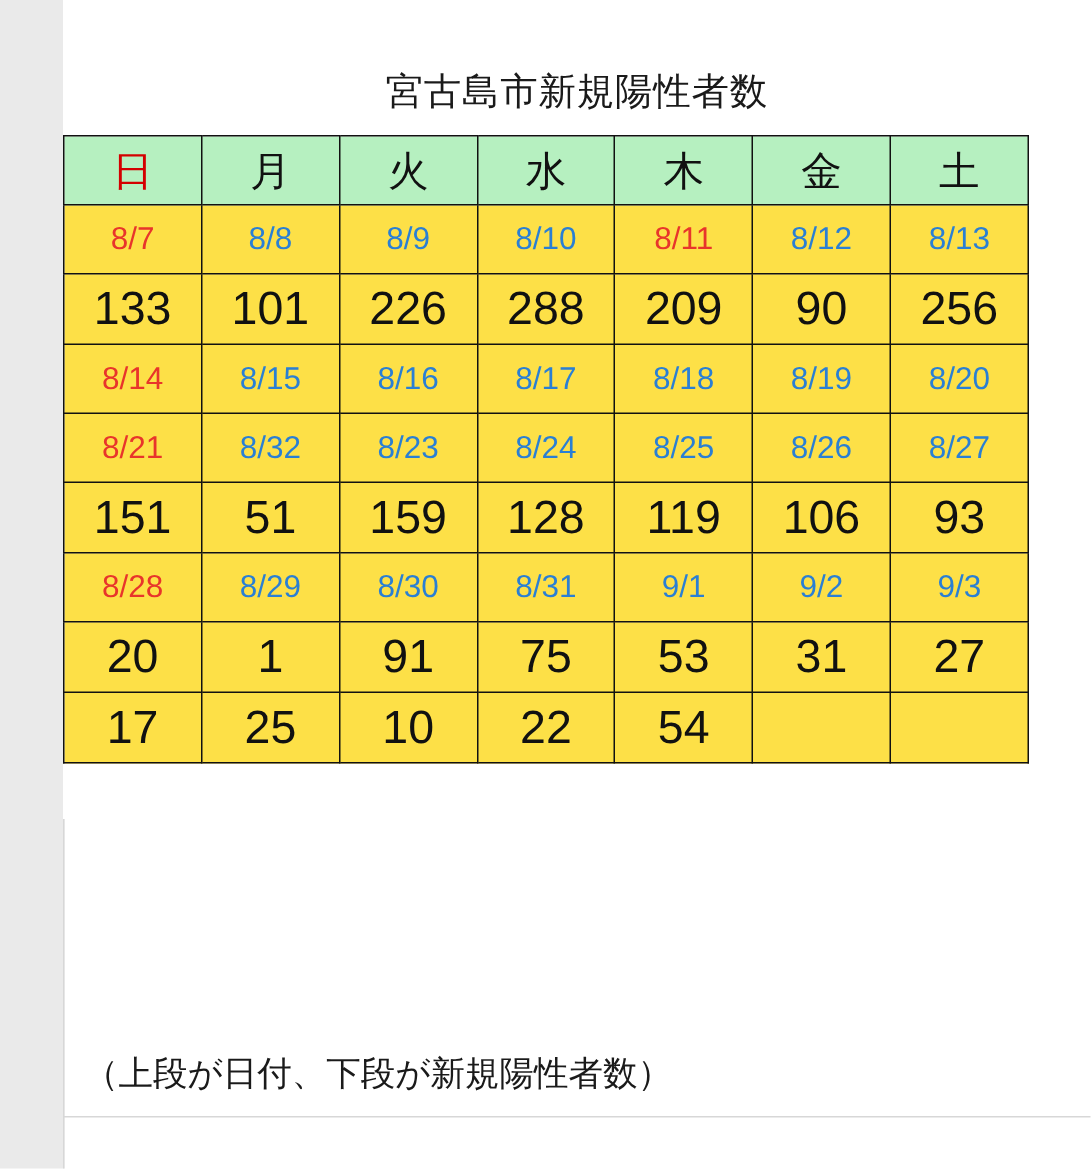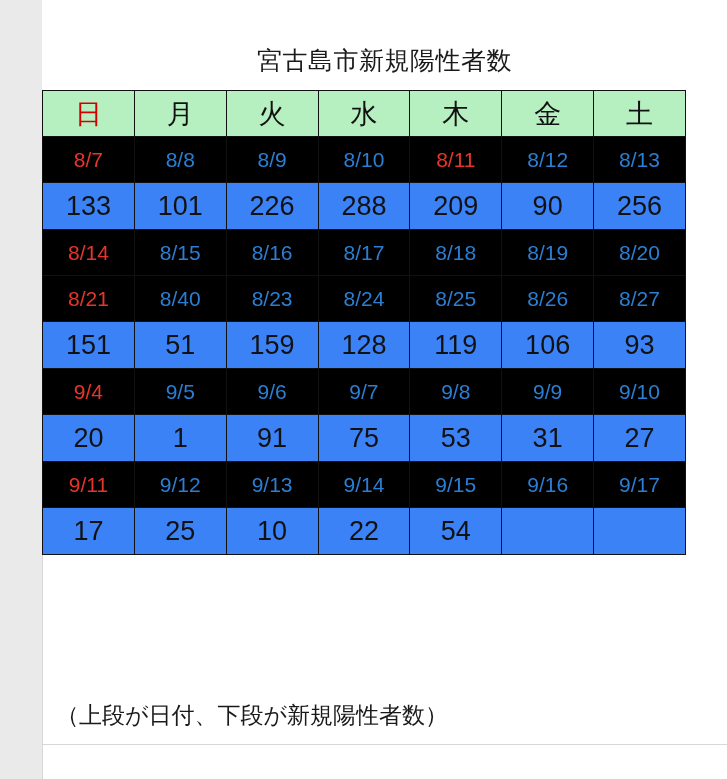--- a/index.html
+++ b/index.html
@@ -76,29 +76,29 @@
   th.head {
     height: 46px;
     background: #b6f0c0;
     font-size: 27px;
     font-weight: normal;
     color: #111111;
   }
   th.head.sun { color: #d40000; }
   td.date {
     height: 46px;
-    background: #000000;
+    background: #fde047;
     font-size: 21px;
     color: #2a7fd4;
   }
   td.date.sun { color: #e8352b; }
   td.count {
     height: 47px;
-    background: #3b82f6;
-    font-size: 27px;
+    background: #fde047;
+    font-size: 31px;
     color: #111111;
   }
   .note {
     position: absolute;
     left: 14px;
     top: 700px;
     font-size: 23px;
     color: #1a1a1a;
     text-align: right;
   }
@@ -152,67 +152,58 @@
           <td class="date">8/15</td>
           <td class="date">8/16</td>
           <td class="date">8/17</td>
           <td class="date">8/18</td>
           <td class="date">8/19</td>
           <td class="date">8/20</td>
         </tr>
 
         <tr>
           <td class="date sun">8/21</td>
-          <td class="date">8/40</td>
+          <td class="date">8/32</td>
           <td class="date">8/23</td>
           <td class="date">8/24</td>
           <td class="date">8/25</td>
           <td class="date">8/26</td>
           <td class="date">8/27</td>
         </tr>
         <tr>
           <td class="count">151</td>
           <td class="count">51</td>
           <td class="count">159</td>
           <td class="count">128</td>
           <td class="count">119</td>
           <td class="count">106</td>
           <td class="count">93</td>
         </tr>
 
-
-        <tr>
-          <td class="date sun">9/4</td>
-          <td class="date">9/5</td>
-          <td class="date">9/6</td>
-          <td class="date">9/7</td>
-          <td class="date">9/8</td>
-          <td class="date">9/9</td>
-          <td class="date">9/10</td>
-        </tr>
+        <tr>
+          <td class="date sun">8/28</td>
+          <td class="date">8/29</td>
+          <td class="date">8/30</td>
+          <td class="date">8/31</td>
+          <td class="date">9/1</td>
+          <td class="date">9/2</td>
+          <td class="date">9/3</td>
+        </tr>
+
         <tr>
           <td class="count">20</td>
           <td class="count">1</td>
           <td class="count">91</td>
           <td class="count">75</td>
           <td class="count">53</td>
           <td class="count">31</td>
           <td class="count">27</td>
         </tr>
 
         <tr>
-          <td class="date sun">9/11</td>
-          <td class="date">9/12</td>
-          <td class="date">9/13</td>
-          <td class="date">9/14</td>
-          <td class="date">9/15</td>
-          <td class="date">9/16</td>
-          <td class="date">9/17</td>
-        </tr>
-        <tr>
           <td class="count">17</td>
           <td class="count">25</td>
           <td class="count">10</td>
           <td class="count">22</td>
           <td class="count">54</td>
           <td class="count"></td>
           <td class="count"></td>
         </tr>
       </tbody>
     </table>

